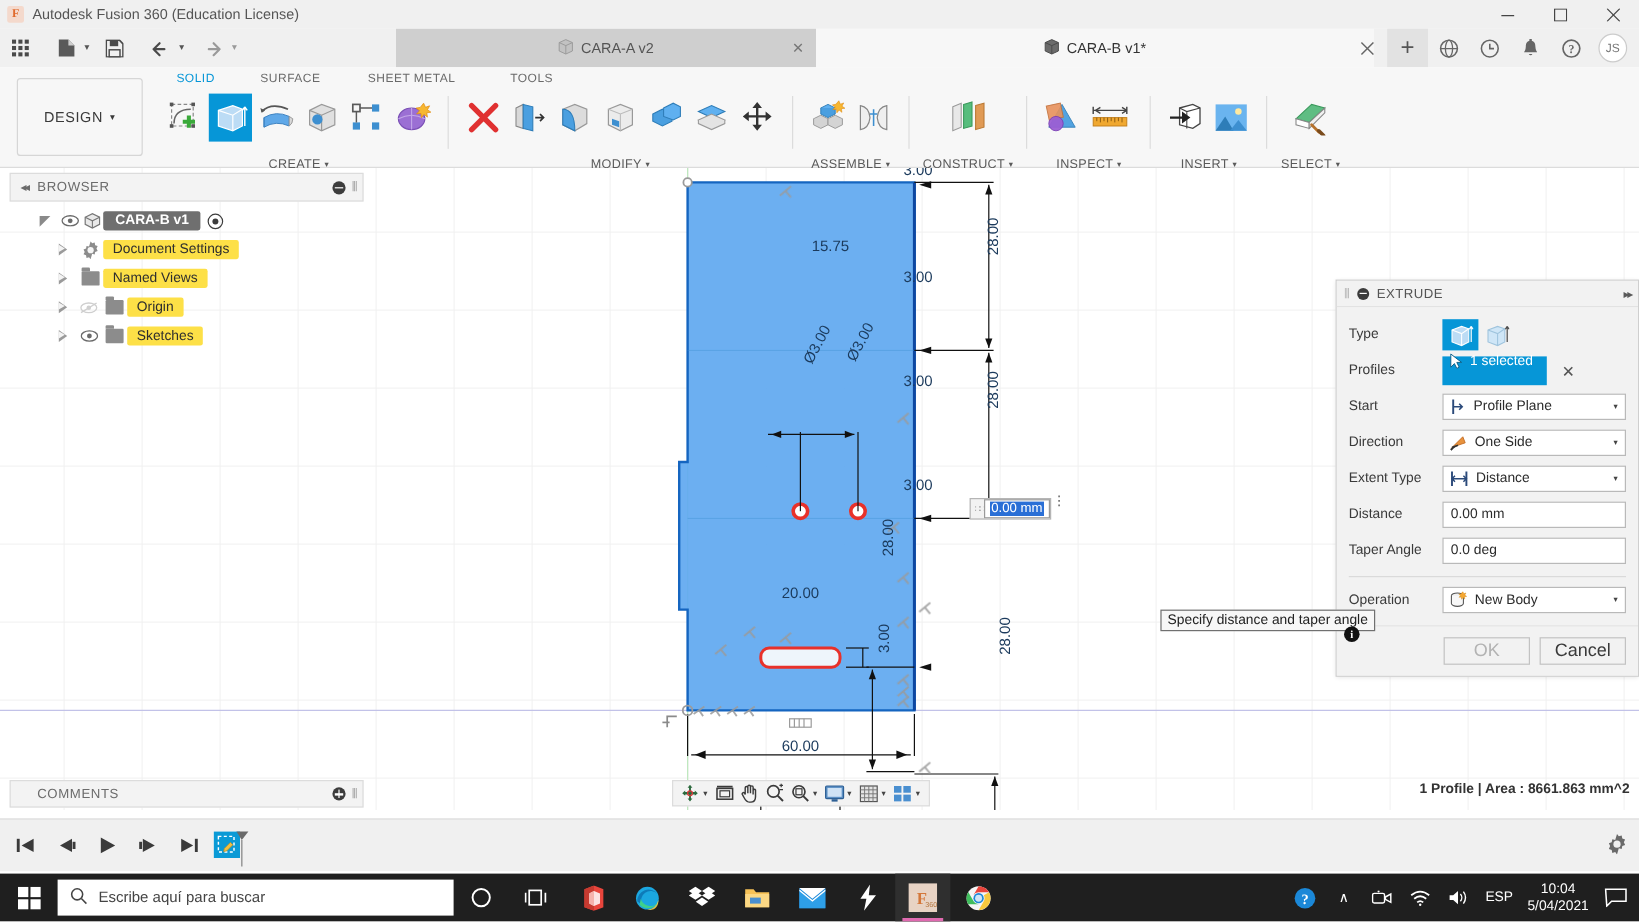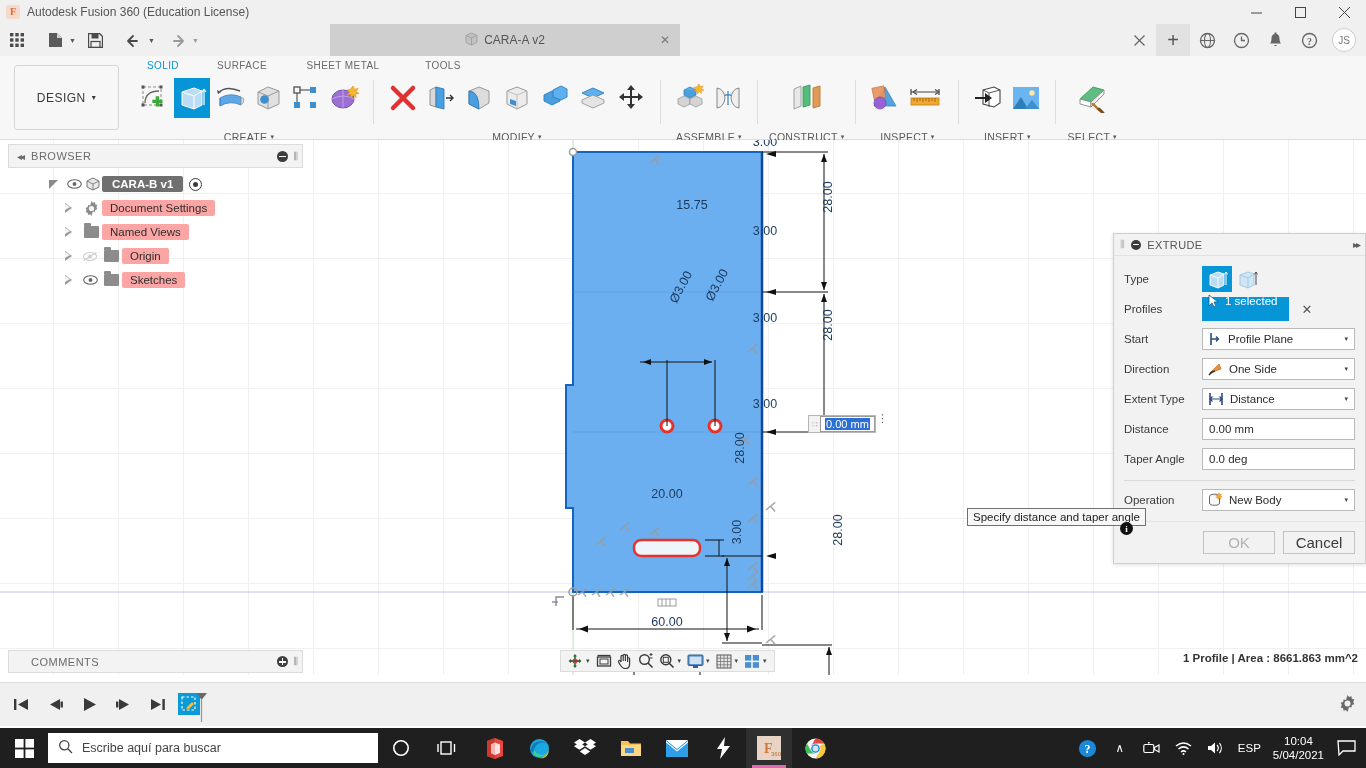--- a/index.html
+++ b/index.html
@@ -96,34 +96,34 @@
   }
   .br-collapse{ color:#6b6b6b; font-size:10px; margin:0 8px 0 8px; letter-spacing:-2px;}
   .br-title{ font-size:11px; color:#6b6b6b; letter-spacing:.5px; }
   .br-right{ margin-left:auto; display:flex; align-items:center; gap:5px; padding-right:4px;}
   .circ-minus{ width:11px; height:11px; border-radius:50%; background:#3c3c3c;
                position:relative;}
   .circ-minus::after{ content:''; position:absolute; left:2px; top:5px;
                width:7px; height:1.5px; background:#fff;}
   .grip{ color:#9a9a9a; font-size:11px; }
 
-  .tree{ position:absolute; left:24px; top:172px; width:295px; }
+  .tree{ position:absolute; left:8px; top:172px; width:295px; }
   .trow{ height:24px; display:flex; align-items:center; font-size:11.5px; color:#2e2e2e; }
   .tw{ width:22px; display:flex; align-items:center; justify-content:center; }
   .arrow-down{ width:0;height:0;border-top:9px solid #8a8a8a;
                border-right:9px solid transparent; }
   .tri-out{ width:10px;height:11px; position:relative; }
   .tri-out::before{ content:''; position:absolute; left:1px; top:0;
       width:0;height:0;border-left:7px solid #9a9a9a;
       border-top:5.5px solid transparent;border-bottom:5.5px solid transparent;}
   .tri-out::after{ content:''; position:absolute; left:1px; top:1.6px;
       width:0;height:0;border-left:5px solid #f3f3f3;
       border-top:3.9px solid transparent;border-bottom:3.9px solid transparent;}
   .eye{ width:20px; display:flex; align-items:center; justify-content:center; }
-  .lbl-pill{ background:#fca5a5; padding:2px 8px; border-radius:2px; }
+  .lbl-pill{ background:#fde047; padding:2px 8px; border-radius:2px; }
   .lbl-sel{ background:#6f6f6f; color:#fff; padding:2px 10px; border-radius:2px;
             font-weight:bold; font-size:11.5px;}
   .dot-target{ width:13px;height:13px;border-radius:50%;border:1.5px solid #3c3c3c;
      margin-left:6px; position:relative;}
   .dot-target::after{content:'';position:absolute;left:3px;top:3px;width:5px;height:5px;
      border-radius:50%;background:#3c3c3c;}
   .fldr{ width:15px;height:12px;background:#8c8c8c;border-radius:1px; position:relative;}
   .fldr::before{content:'';position:absolute;left:0;top:-3px;width:7px;height:3px;
      background:#8c8c8c;border-radius:1px 1px 0 0;}
 
@@ -330,20 +330,30 @@
       <span class="cube-ico">
         <svg width="13" height="14" viewBox="0 0 13 14">
             <path d="M6.5 1 L12 3.5 V10.5 L6.5 13 L1 10.5 V3.5 Z" fill="#c2c2c2" stroke="#9a9a9a" stroke-width=".8"></path>
             <path d="M1 3.5 L6.5 6 L12 3.5" fill="none" stroke="#9a9a9a" stroke-width=".8"></path>
             <path d="M6.5 6 V13" stroke="#9a9a9a" stroke-width=".8"></path>
           </svg>
       </span>
       <span>CARA-A v2</span>
       <span class="tab-close">✕</span>
     </div>
+    <div class="tab active">
+      <span class="cube-ico">
+        <svg width="13" height="14" viewBox="0 0 13 14">
+            <path d="M6.5 1 L12 3.5 V10.5 L6.5 13 L1 10.5 V3.5 Z" fill="#6b6b6b" stroke="#4a4a4a" stroke-width=".8"></path>
+            <path d="M1 3.5 L6.5 6 L12 3.5" fill="none" stroke="#4a4a4a" stroke-width=".8"></path>
+            <path d="M6.5 6 V13" stroke="#4a4a4a" stroke-width=".8"></path>
+          </svg>
+      </span>
+      <span>CARA-B v1*</span>
+    </div>
   </div>
 
   <div class="tabs-right">
     <div class="tr-btn">
       <svg width="11" height="11" viewBox="0 0 11 11">
           <line x1="0.5" y1="0.5" x2="10.5" y2="10.5" stroke="#666" stroke-width="1.2"></line>
           <line x1="10.5" y1="0.5" x2="0.5" y2="10.5" stroke="#666" stroke-width="1.2"></line>
         </svg>
     </div>
     <div class="tr-btn plus">+</div>

